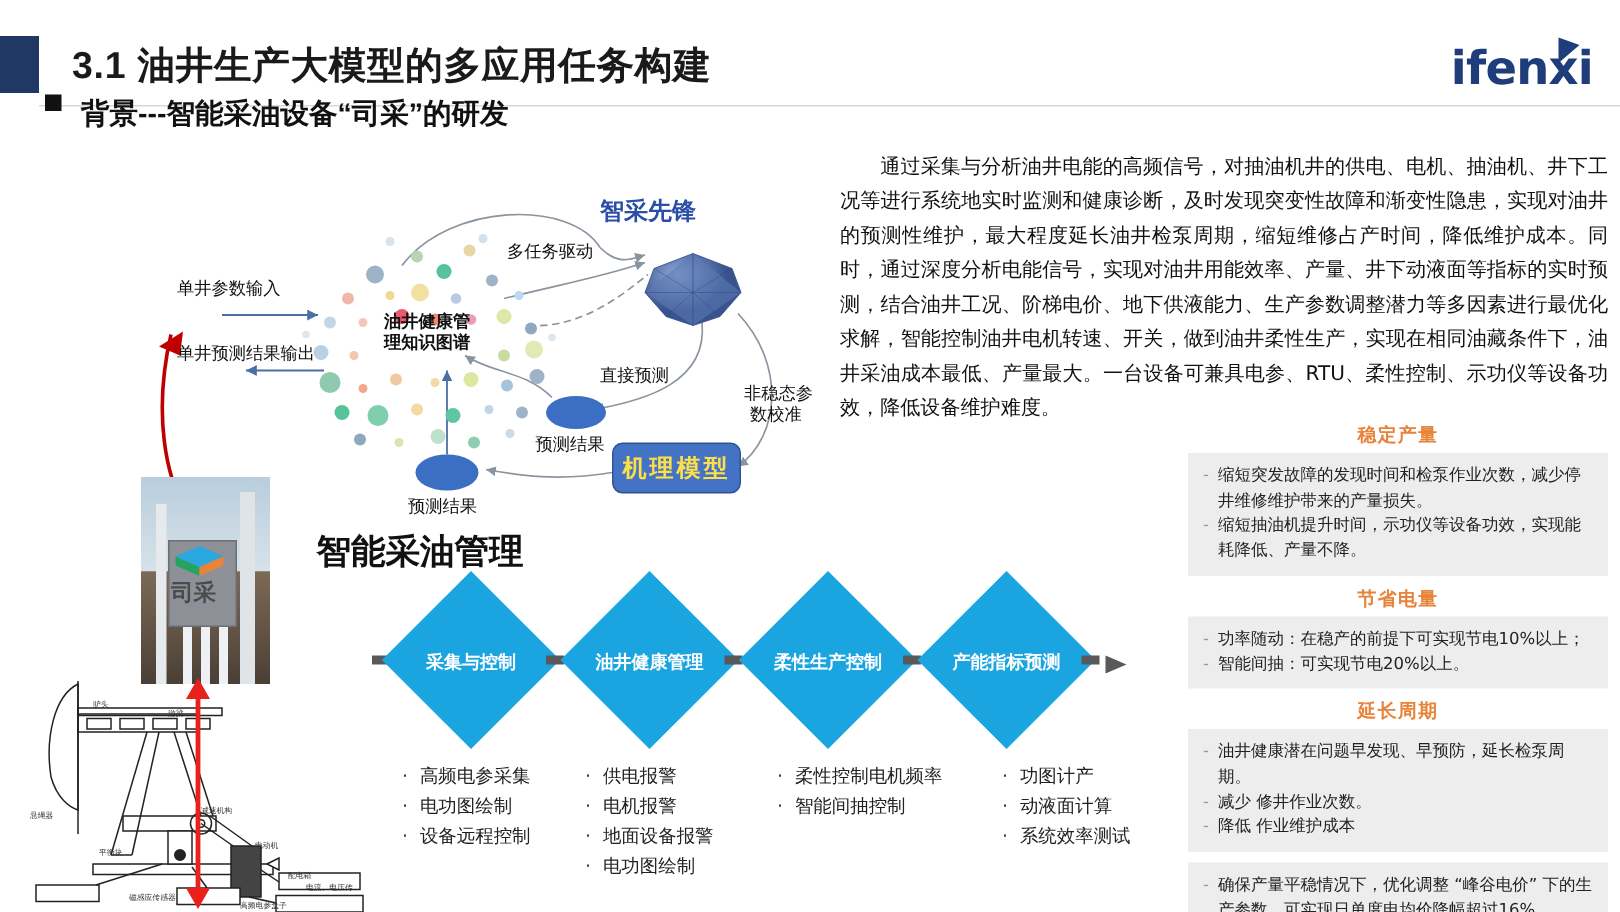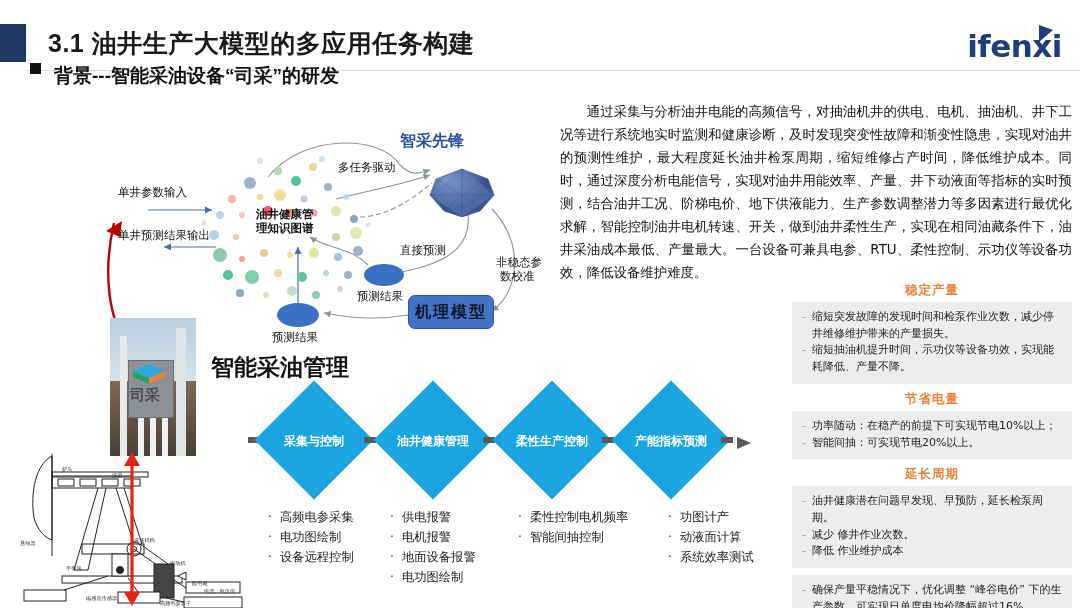--- a/index.html
+++ b/index.html
@@ -41,26 +41,26 @@
     font-family:"DejaVu Sans",sans-serif;}
   .callout-li .dsh{color:#999;flex:0 0 auto;padding-left:4px;}
 
   
   .kg{position:absolute;left:100px;top:125px;width:460px;height:235px;}
   .lbl{position:absolute;font-size:11.5px;color:#111;white-space:nowrap;
     font-family:"DejaVu Sans",sans-serif;}
   .lbl-b{font-weight:bold;}
   .kgtitle{position:absolute;font-size:16px;font-weight:bold;color:#2B4FA8;white-space:nowrap;}
   .jlbox{position:absolute;background:#4472C4;border:1.6px solid #2F5597;border-radius:7px;
-    color:#0f172a;font-size:16px;font-weight:bold;display:flex;align-items:center;justify-content:center;
+    color:#fde047;font-size:16px;font-weight:bold;display:flex;align-items:center;justify-content:center;
     letter-spacing:2px;}
 
   
   .photo{position:absolute;left:94px;top:318px;width:86px;height:138px;overflow:hidden;
-    background:#6c7a84;margin-left:16px;}
+    background:#6c7a84;}
   .photo .sky{position:absolute;left:0;top:0;width:100%;height:46%;
     background:linear-gradient(#b9cddd,#d7e2e9);}
   .photo .gnd{position:absolute;left:0;bottom:0;width:100%;height:54%;
     background:linear-gradient(#7d6a57,#4a3f35);}
   .photo .pole{position:absolute;background:#e9ecef;}
   .photo .box{position:absolute;left:18px;top:42px;width:44px;height:56px;background:#8d9197;
     border:1px solid #6b6f75;}
   .photo .lbl2{position:absolute;left:20px;top:68px;color:#4b4b4b;font-size:15px;font-weight:bold;}
   .photo .cube{position:absolute;left:22px;top:45px;width:34px;height:22px;}
 

